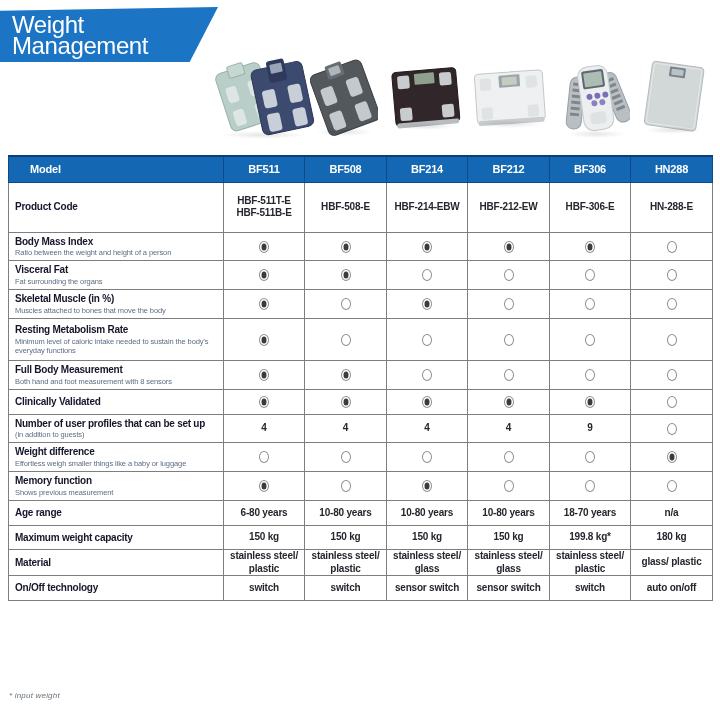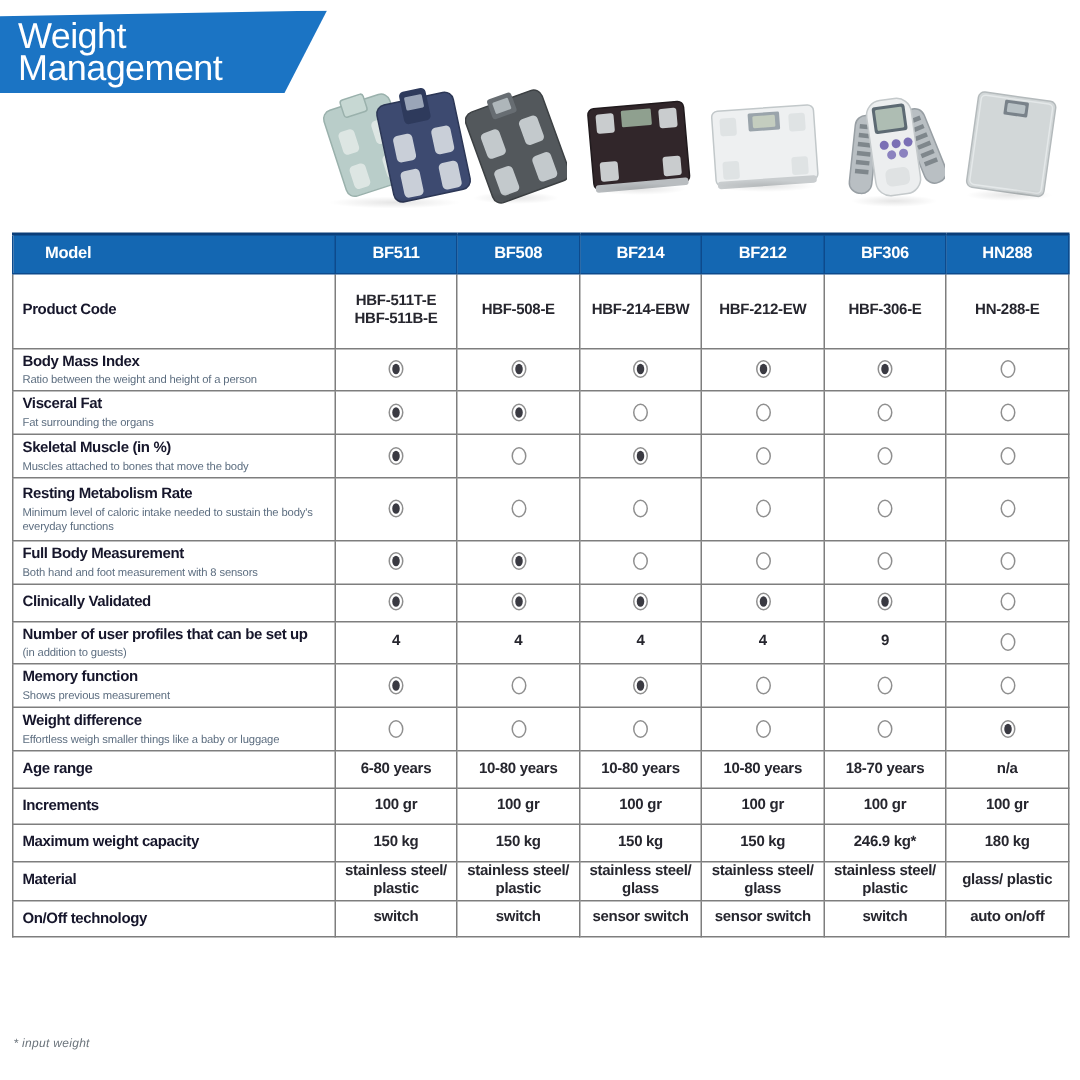--- a/index.html
+++ b/index.html
@@ -290,73 +290,62 @@
           </td>
           <td class="value-cell">4</td>
           <td class="value-cell">4</td>
           <td class="value-cell">4</td>
           <td class="value-cell">4</td>
           <td class="value-cell">9</td>
           <td class="value-cell"><span class="radio"></span></td>
         </tr>
         <tr>
           <td class="label-cell">
+            <div class="ttl">Weight difference</div>
+            <div class="sub">Effortless weigh smaller things like a baby or luggage</div>
+          </td>
+          <td class="value-cell"><span class="radio"></span></td>
+          <td class="value-cell"><span class="radio"></span></td>
+          <td class="value-cell"><span class="radio"></span></td>
+          <td class="value-cell"><span class="radio"></span></td>
+          <td class="value-cell"><span class="radio"></span></td>
+          <td class="value-cell"><span class="radio filled"></span></td>
+        </tr>
+        <tr>
+          <td class="label-cell">
             <div class="ttl">Memory function</div>
             <div class="sub">Shows previous measurement</div>
           </td>
           <td class="value-cell"><span class="radio filled"></span></td>
           <td class="value-cell"><span class="radio"></span></td>
           <td class="value-cell"><span class="radio filled"></span></td>
           <td class="value-cell"><span class="radio"></span></td>
           <td class="value-cell"><span class="radio"></span></td>
           <td class="value-cell"><span class="radio"></span></td>
-        </tr>
-        <tr>
-          <td class="label-cell">
-            <div class="ttl">Weight difference</div>
-            <div class="sub">Effortless weigh smaller things like a baby or luggage</div>
-          </td>
-          <td class="value-cell"><span class="radio"></span></td>
-          <td class="value-cell"><span class="radio"></span></td>
-          <td class="value-cell"><span class="radio"></span></td>
-          <td class="value-cell"><span class="radio"></span></td>
-          <td class="value-cell"><span class="radio"></span></td>
-          <td class="value-cell"><span class="radio filled"></span></td>
         </tr>
         <tr class="plain-row">
           <td class="label-cell">
             <div class="ttl">Age range</div>
           </td>
           <td class="value-cell">6-80 years</td>
           <td class="value-cell">10-80 years</td>
           <td class="value-cell">10-80 years</td>
           <td class="value-cell">10-80 years</td>
           <td class="value-cell">18-70 years</td>
           <td class="value-cell">n/a</td>
         </tr>
         <tr class="plain-row">
           <td class="label-cell">
-            <div class="ttl">Increments</div>
-          </td>
-          <td class="value-cell">100 gr</td>
-          <td class="value-cell">100 gr</td>
-          <td class="value-cell">100 gr</td>
-          <td class="value-cell">100 gr</td>
-          <td class="value-cell">100 gr</td>
-          <td class="value-cell">100 gr</td>
-        </tr>
-        <tr class="plain-row">
-          <td class="label-cell">
             <div class="ttl">Maximum weight capacity</div>
           </td>
           <td class="value-cell">150 kg</td>
           <td class="value-cell">150 kg</td>
           <td class="value-cell">150 kg</td>
           <td class="value-cell">150 kg</td>
-          <td class="value-cell">246.9 kg*</td>
+          <td class="value-cell">199.8 kg*</td>
           <td class="value-cell">180 kg</td>
         </tr>
         <tr class="plain-row">
           <td class="label-cell">
             <div class="ttl">Material</div>
           </td>
           <td class="value-cell">stainless steel/
 plastic</td>
           <td class="value-cell">stainless steel/
 plastic</td>

